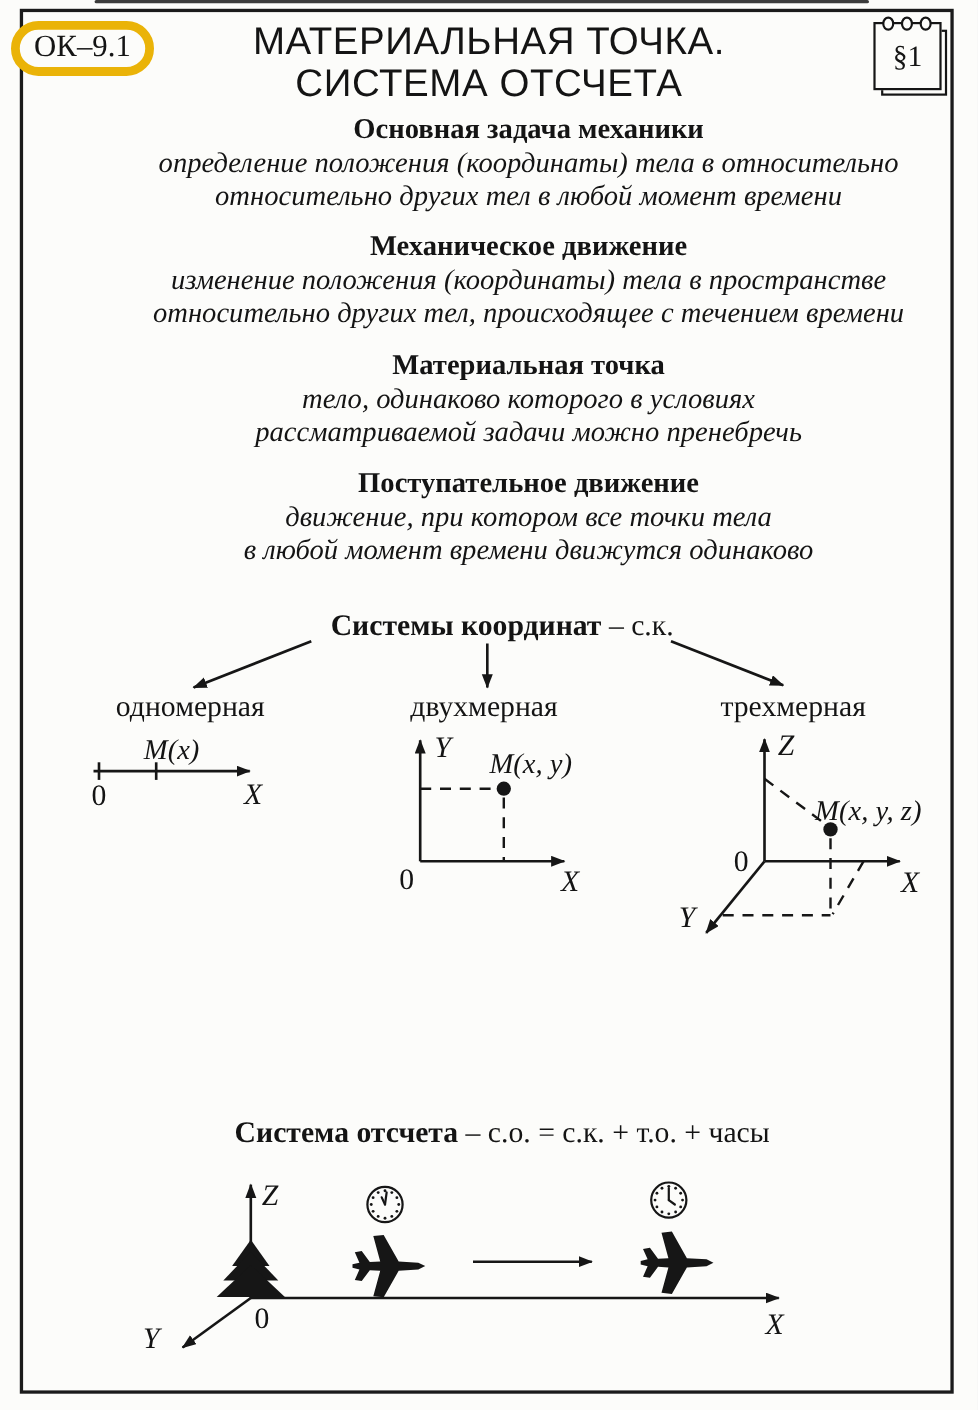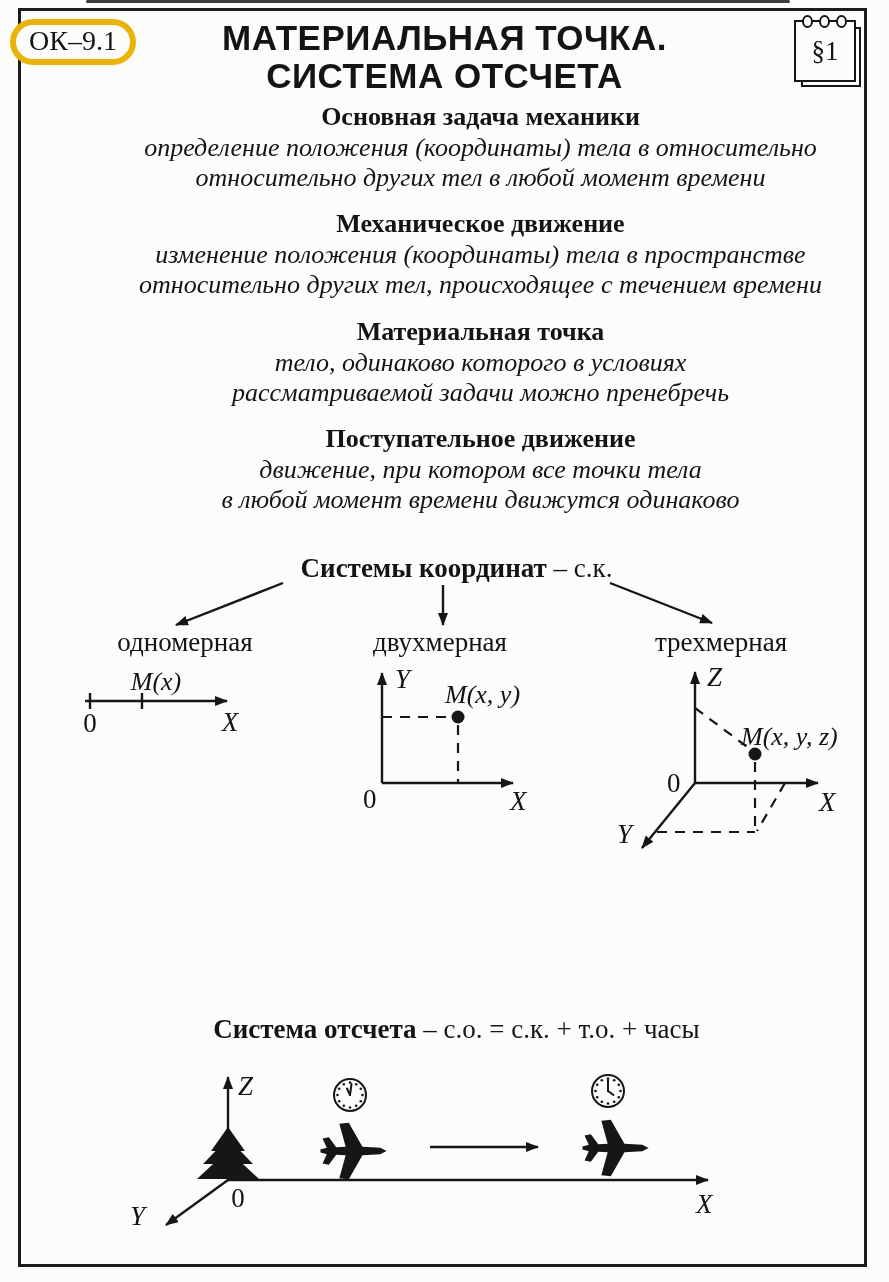--- a/index.html
+++ b/index.html
@@ -8,23 +8,23 @@
     background:#fcfcfa; color:#141414; overflow:hidden;
     font-family:"Liberation Serif","DejaVu Serif",serif;
   }
   .top-streak { position:absolute; left:86px; top:0; width:704px; height:3px;
     background:#1a1a1a; border-radius:2px; opacity:.85; }
   .frame { position:absolute; left:18px; top:8px; width:843px; height:1253px;
     border:3px solid #1b1b1b; }
 
   
   .badge { position:absolute; left:10px; top:19px; padding:0 13px 2px;
-    border:6px solid #eab308; border-radius:26px; font-size:28px; line-height:32px; background:#fcfcfa; }
+    border:8px solid #eab308; border-radius:26px; font-size:28px; line-height:32px; background:#fcfcfa; }
   .title { position:absolute; left:0; top:19px; width:100%; text-align:center;
-    font-family:"Liberation Sans","DejaVu Sans",sans-serif; font-weight:bold;
+    font-family:"Liberation Sans","DejaVu Sans",sans-serif; font-weight:normal;
     font-size:35px; line-height:38px; letter-spacing:.5px; }
   .notepad { position:absolute; left:794px; top:20px; width:68px; height:68px; }
   .notepad .np-back { position:absolute; left:7px; top:7px; width:56px; height:56px;
     border:2px solid #151515; background:#fcfcfa; }
   .notepad .np-front { position:absolute; left:0; top:0; width:58px; height:58px;
     border:2px solid #151515; background:#fcfcfa; display:flex; align-items:center;
     justify-content:center; font-size:27px; }
   .notepad .ring { position:absolute; top:-5px; width:7px; height:9px;
     border:2px solid #151515; border-radius:50%; background:#fcfcfa; }
   .r1{left:8px;} .r2{left:25px;} .r3{left:42px;}
@@ -105,21 +105,21 @@
   <div class="mix-h" style="top:553px">
     <span class="bold">Системы координат</span><span> – с.к.</span>
   </div>
 
   <svg style="left:0;top:575px" width="889" height="62">
     <line class="ax" x1="283" y1="8" x2="176" y2="50" marker-end="url(#ah)"></line>
     <line class="ax" x1="443" y1="10" x2="443" y2="50" marker-end="url(#ah)"></line>
     <line class="ax" x1="610" y1="8" x2="712" y2="48" marker-end="url(#ah)"></line>
   </svg>
 
-  <div class="sys-label" style="left:85px">одномерная</div>
+  <div class="sys-label" style="left:73px">одномерная</div>
   <div class="sys-label" style="left:340px">двухмерная</div>
   <div class="sys-label" style="left:621px">трехмерная</div>
 
   <svg style="left:60px;top:660px" width="240" height="85">
     <line class="ax" x1="25" y1="41" x2="167" y2="41" marker-end="url(#ah)"></line>
     <line class="ax" x1="30" y1="33" x2="30" y2="49"></line>
     <line class="ax" x1="82" y1="33" x2="82" y2="49"></line>
     <text class="svg-t it" x="96" y="30" font-size="26" text-anchor="middle">M(x)</text>
     <text class="svg-t" x="30" y="72" font-size="27" text-anchor="middle">0</text>
     <text class="svg-t it" x="170" y="71" font-size="27" text-anchor="middle">X</text>

